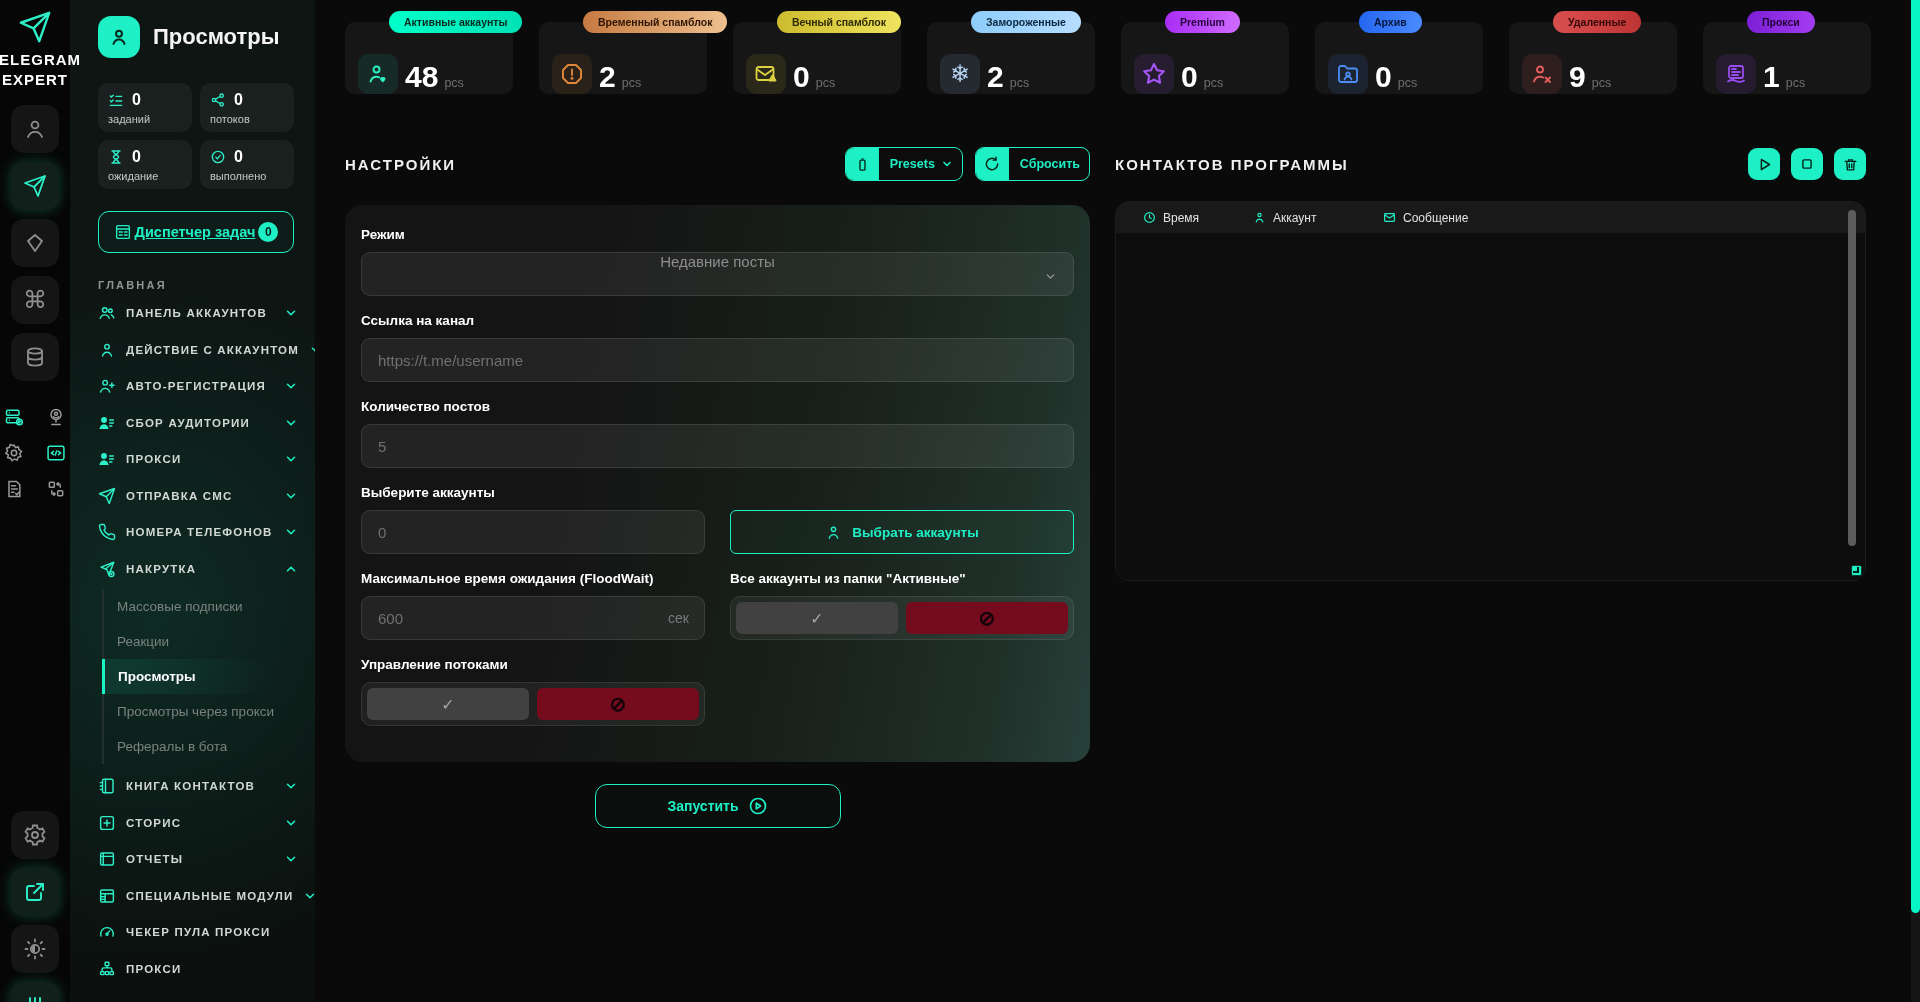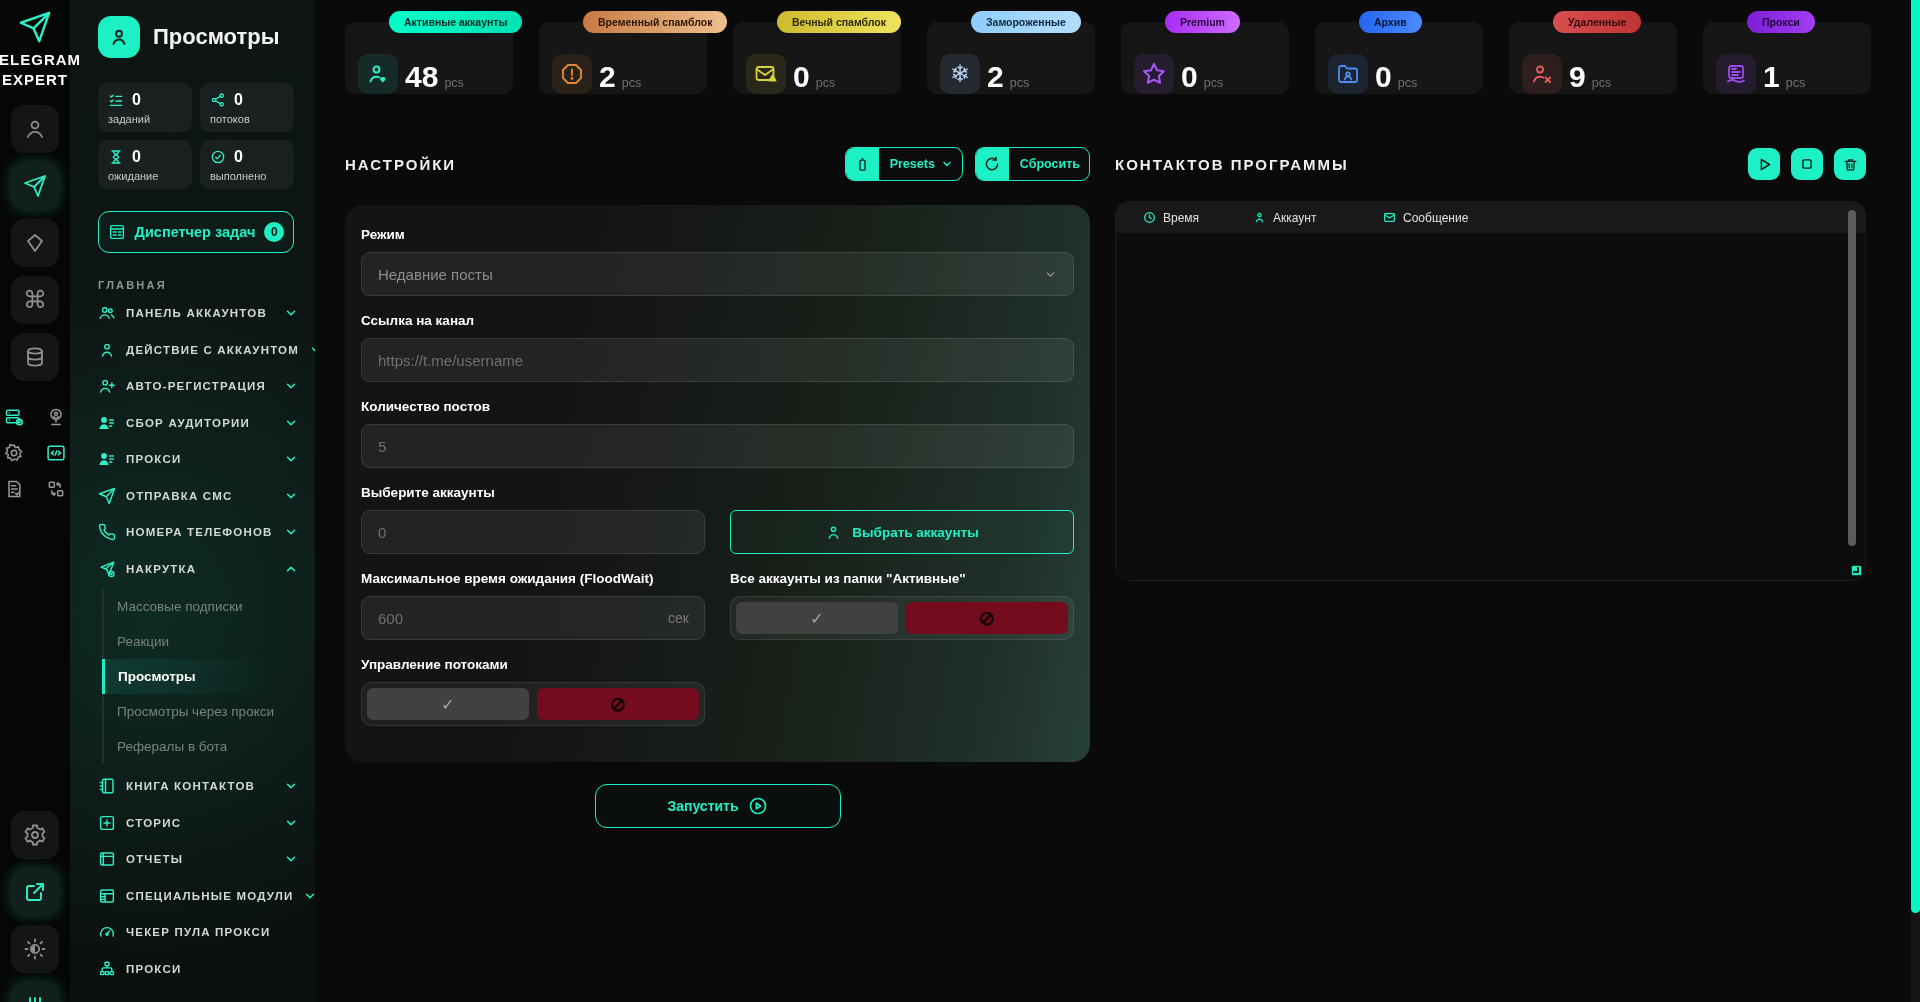--- a/index.html
+++ b/index.html
@@ -28,22 +28,22 @@
   .sb-header { display:flex; align-items:center; gap:13px; }
   .sb-header-tile { width:42px; height:42px; border-radius:13px; background:#1ef0c6; color:#05281e;
     display:flex; align-items:center; justify-content:center; }
   .sb-title { font-size:22px; font-weight:700; color:#f5f5f5; }
   .sb-stats { margin-top:25px; width:196px; display:grid; grid-template-columns:1fr 1fr; gap:8px; }
   .tile { background:rgba(255,255,255,0.05); border-radius:10px; padding:8px 10px 7px; }
   .tile-row { display:flex; align-items:center; gap:8px; color:#2df0c8; }
   .tile-val { font-size:16px; font-weight:700; color:#fff; }
   .tile-label { margin-top:4px; font-size:11px; color:#c3cac7; }
   .dispatcher { margin-top:22px; width:196px; height:42px; border:1.6px solid #1ef0c6; border-radius:11px;
-    display:flex; align-items:center; justify-content:center; gap:9px; color:#1ef0c6;
-    font-size:14.5px; font-weight:700; background:rgba(30,240,198,0.03); }
+    display:flex; align-items:center; justify-content:center; gap:3px; color:#1ef0c6;
+    font-size:14.5px; font-weight:700; background:rgba(30,240,198,0.03);text-decoration:underline; }
   .disp-badge { width:20px; height:20px; border-radius:50%; background:#1ef0c6; color:#052019;
     font-size:12px; font-weight:700; display:flex; align-items:center; justify-content:center; }
   .sb-section { margin-top:26px; font-size:11px; font-weight:700; letter-spacing:2.2px; color:#8d9693; }
   .nav { margin-top:4px; }
   .nav-item { height:36.5px; display:flex; align-items:center; gap:10px; width:200px; cursor:pointer; }
   .nav-icon { color:#2df0c8; flex:none; display:flex; }
   .nav-label { font-size:11.5px; font-weight:700; letter-spacing:1.2px; color:#d2d8d5; white-space:nowrap; }
   .chev { margin-left:auto; color:#1ef0c6; display:flex; }
   .submenu { border-left:2px solid #22312d; margin:2px 0 4px 4px; }
   .sub-item { height:35px; display:flex; align-items:center; padding-left:13px; font-size:13.5px; color:#79827f; cursor:pointer; }
@@ -74,21 +74,21 @@
   .seg-ico { width:33px; align-self:stretch; background:#1ef0c6; color:#06231a;
     display:flex; align-items:center; justify-content:center; }
   .seg-txt { padding:0 9px 0 11px; color:#1ef0c6; font-size:12.5px; font-weight:700; display:flex; align-items:center; gap:6px; }
 
   .panel { margin-top:24px; height:557px; border-radius:18px; padding:18px 16px;
     background:linear-gradient(100deg,#141414 30%, #182019 62%, #20312a 88%, #27413a 100%); }
   .f-label { font-size:13.5px; font-weight:700; color:#fff; margin:17px 0 10px; }
   .f-label.first { margin-top:4px; }
   .select, .field { height:44px; width:100%; background:rgba(255,255,255,0.065); border:1px solid rgba(255,255,255,0.10);
     border-radius:9px; display:flex; align-items:center; padding:0 16px; color:#8d8d8d; font-size:15px; }
-  .select { cursor:pointer; }
+  .select { cursor:pointer;flex-direction:column; }
   .select .chev { color:#9a9a9a; }
   input.field { color:#c9c9c9; font-family:"Liberation Sans",sans-serif; }
   input.field::placeholder { color:#707070; opacity:1; }
   .two-col { display:flex; gap:25px; }
   .col { flex:1; min-width:0; }
   .ghost-btn { height:44px; width:100%; border:1.6px solid #1ef0c6; border-radius:6px; background:rgba(30,240,198,0.03);
     color:#1ef0c6; font-size:13.5px; font-weight:700; display:flex; align-items:center; justify-content:center; gap:10px; cursor:pointer; }
   .input-wrap { position:relative; }
   .suffix { position:absolute; right:16px; top:50%; transform:translateY(-50%); color:#7b7b7b; font-size:14px; }
   .toggle { height:44px; background:rgba(255,255,255,0.055); border:1px solid rgba(255,255,255,0.09);

